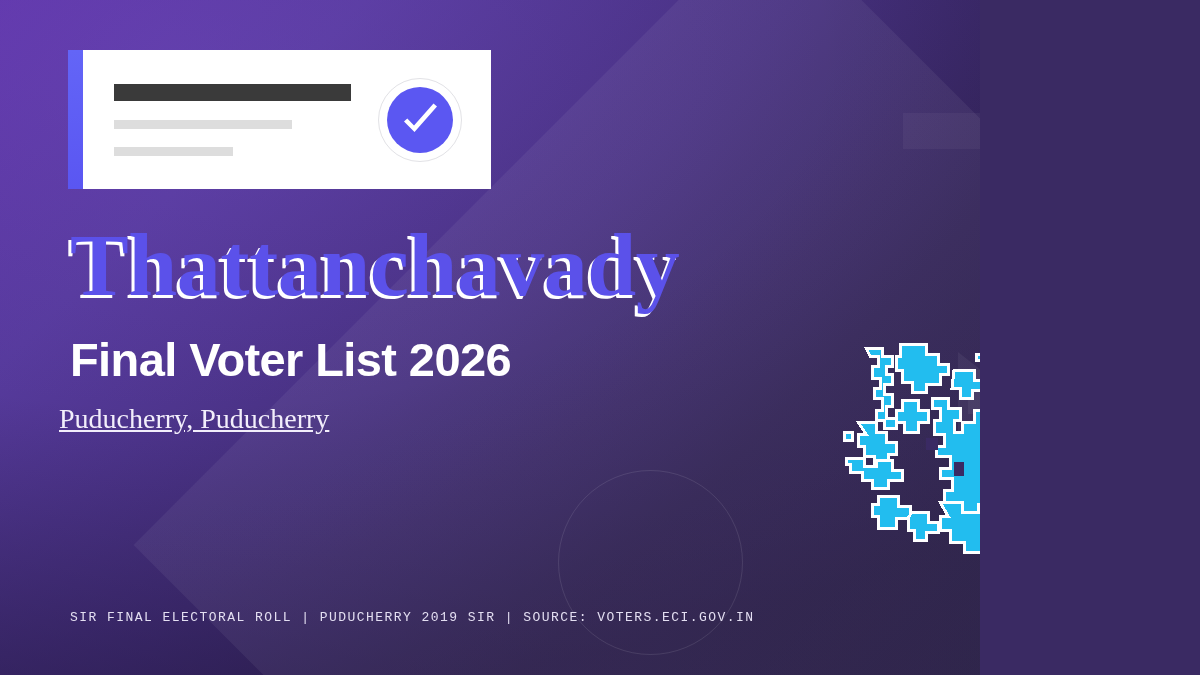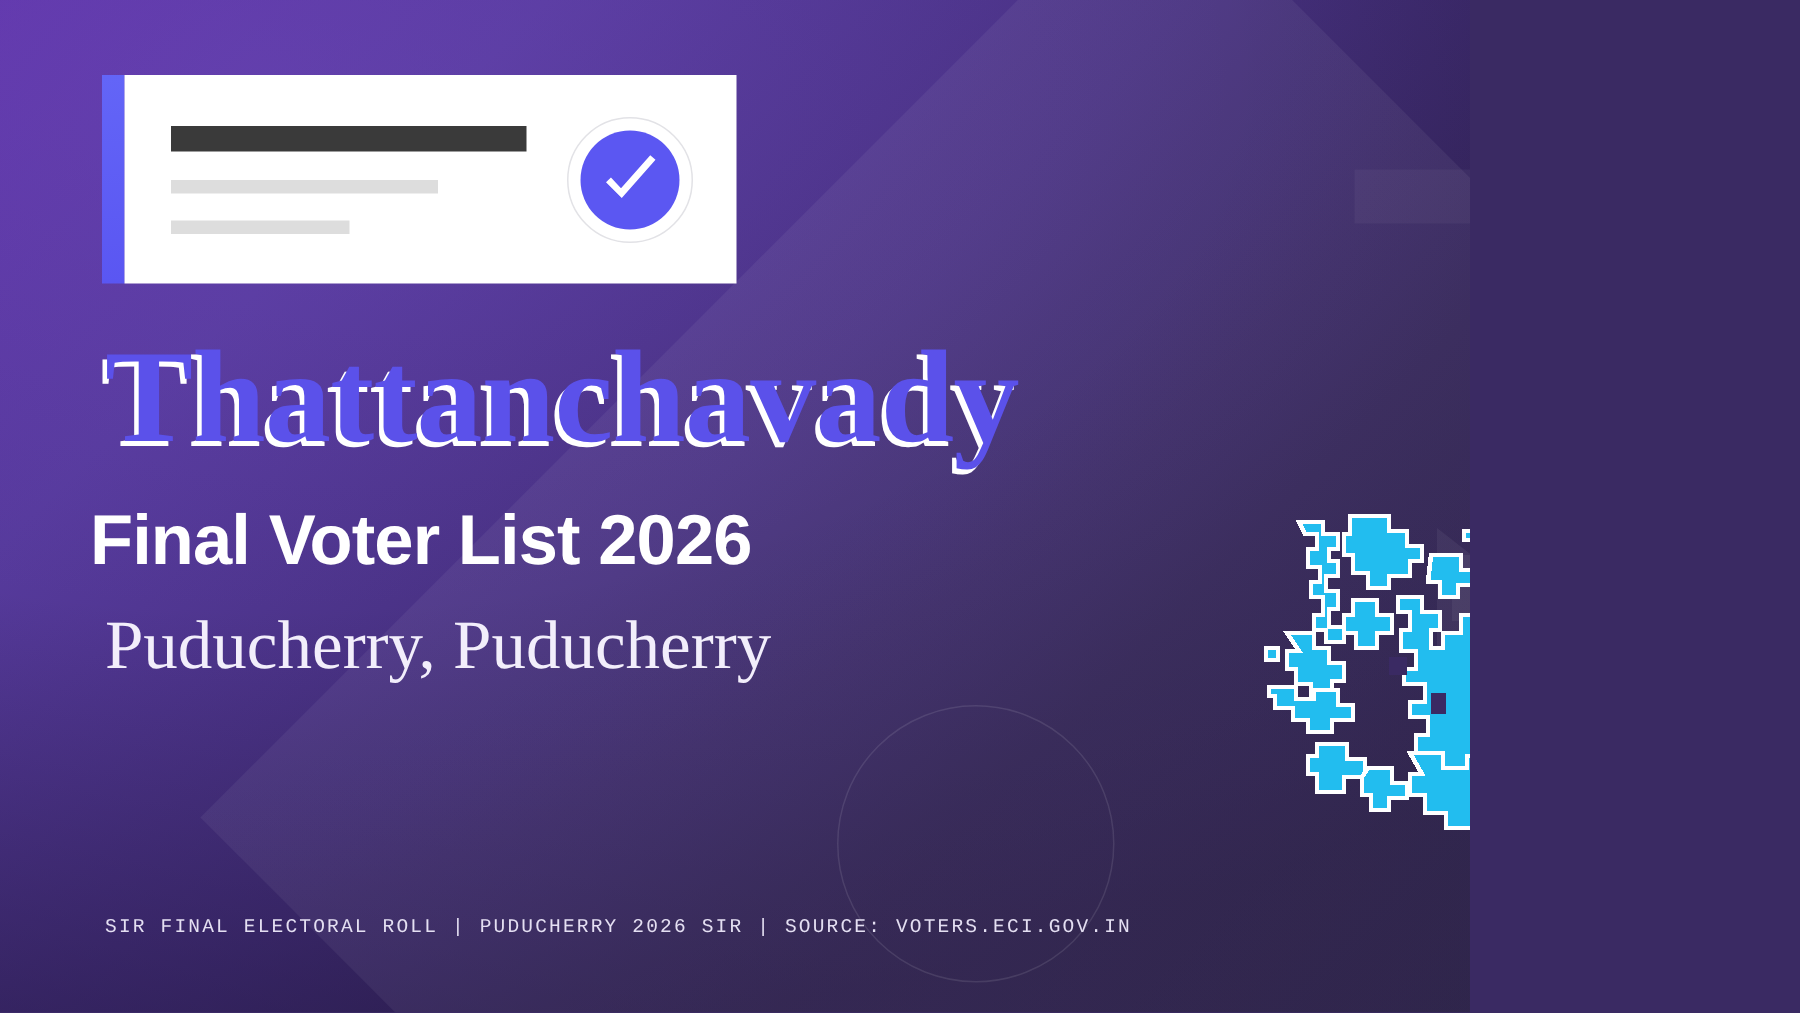--- a/index.html
+++ b/index.html
@@ -114,38 +114,39 @@
     font-weight:700;
     font-size:88px;
     line-height:0.96;
     letter-spacing:-0.5px;
     color:#5b51ea;
     text-shadow:-3px 3px 0 #ffffff;
     white-space:nowrap;
   }
   #subtitle {
     position:absolute;
-    left:60px; top:334px;
+    left:70px; top:334px;
     font-family:"Liberation Sans", sans-serif;
     font-weight:700;
     font-size:47px;
     line-height:1.1;
     letter-spacing:-0.6px;
     color:#ffffff;
     white-space:nowrap;
   }
   #location {
     position:absolute;
-    left:70px; top:402px;
+    left:59px; top:402px;
     font-family:"Liberation Serif", serif;
     font-weight:400;
-    font-size:46px;
+    font-size:28px;
     line-height:1.2;
     color:#f2eefb;
     white-space:nowrap;
+    text-decoration:underline;
   }
   #footer {
     position:absolute;
     left:70px; top:610px;
     font-family:"Liberation Mono", monospace;
     font-size:13px;
     letter-spacing:1.45px;
     color:#e4dff2;
     white-space:nowrap;
   }
@@ -186,21 +187,21 @@
           </svg>
         </div>
       </div>
     </div>
   </div>
 
   <div id="headline">Thattanchavady</div>
   <div id="subtitle">Final Voter List 2026</div>
   <div id="location">Puducherry, Puducherry</div>
 
-  <div id="footer">SIR FINAL ELECTORAL ROLL | PUDUCHERRY 2026 SIR | SOURCE: VOTERS.ECI.GOV.IN</div>
+  <div id="footer">SIR FINAL ELECTORAL ROLL | PUDUCHERRY 2019 SIR | SOURCE: VOTERS.ECI.GOV.IN</div>
 
   <div id="map">
     <svg viewBox="0 0 252 244" xmlns="http://www.w3.org/2000/svg" shape-rendering="crispEdges" aria-hidden="true">
       <g id="map-shapes" fill="#22bdef" stroke="#ffffff" stroke-width="3" stroke-linejoin="miter">
 
         <path d="M30 22 h16 v8 h10 v10 h-6 v8 h6 v10 h-8 v10 h8 v12 h-6 v12 h10 v10 h-12 v-8 h-8 v-10 h6 v-12 h-8 v-10 h6 v-10 h-8 v-12 h6 v-10 h-8 z"></path>
 
         <path d="M22 96 h18 v10 h10 v10 h10 v12 h-8 v10 h-14 v-8 h-10 v-10 h-6 v-12 h8 z"></path>
 
         <path d="M64 18 h26 v10 h12 v10 h10 v10 h-8 v10 h-14 v8 h-14 v-10 h-10 v-12 h-6 v-14 h4 z"></path>

